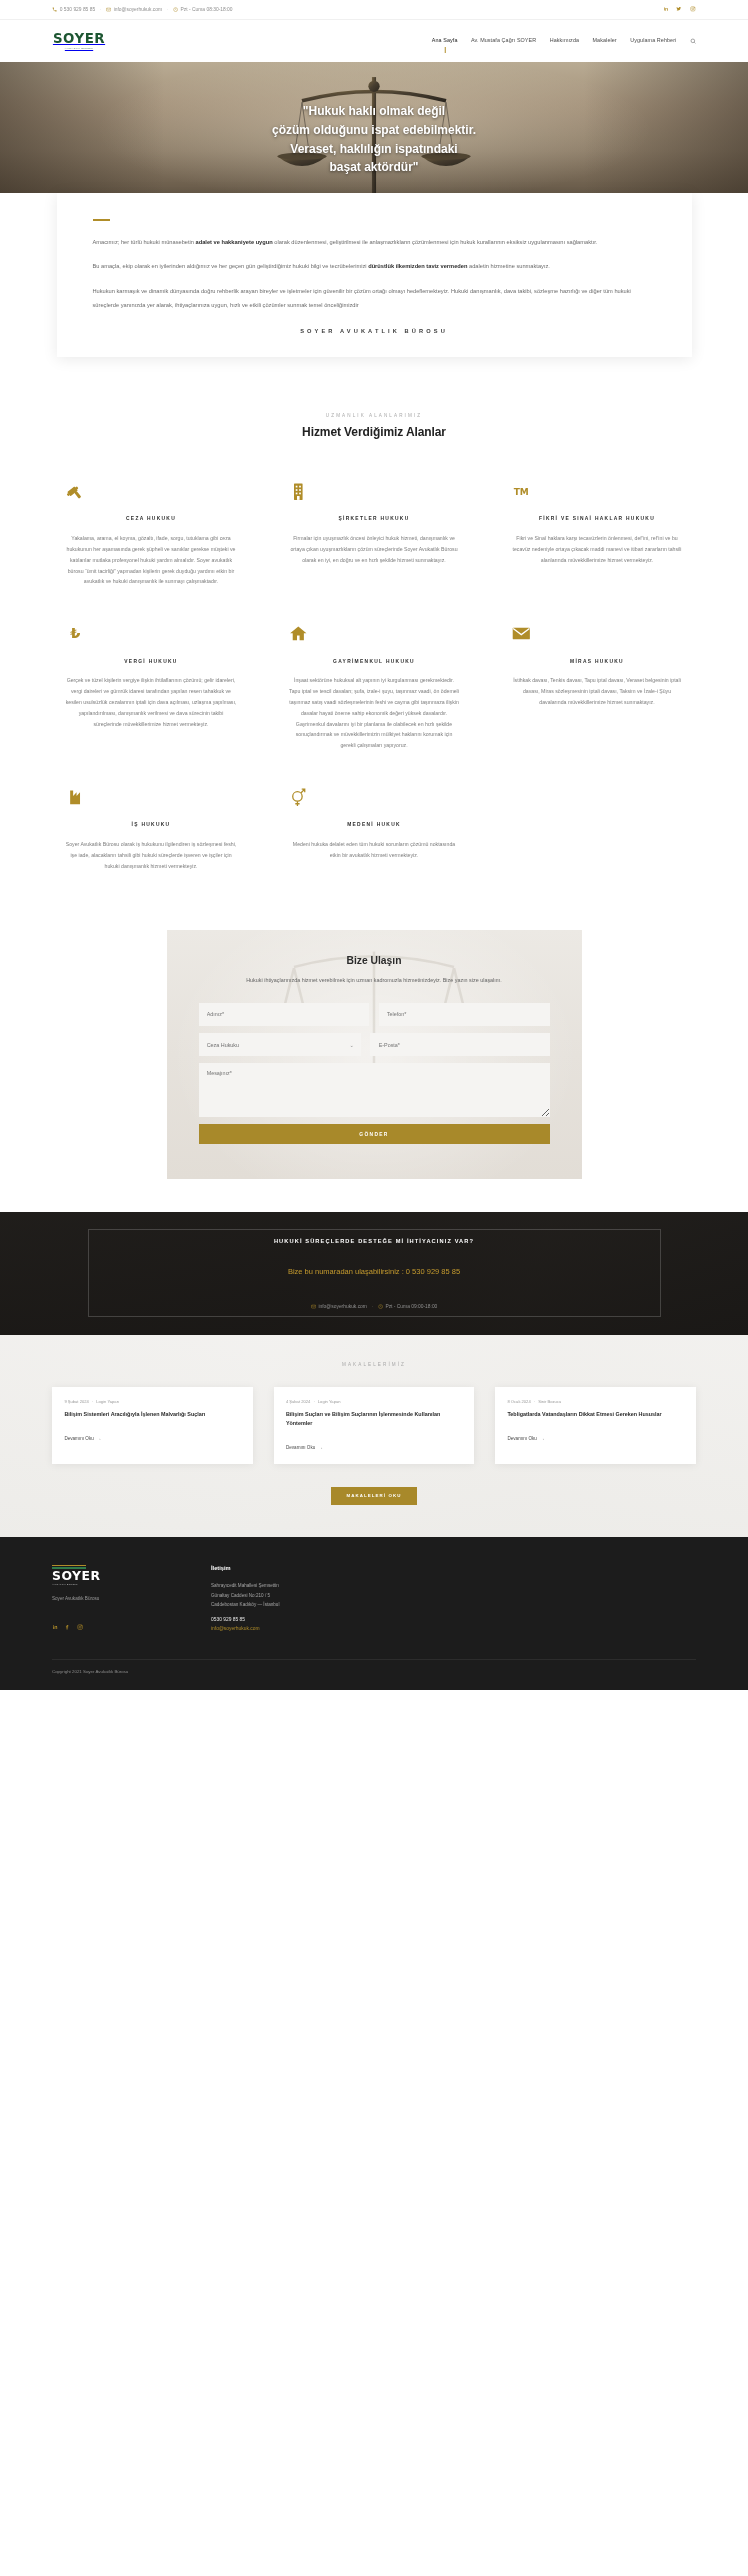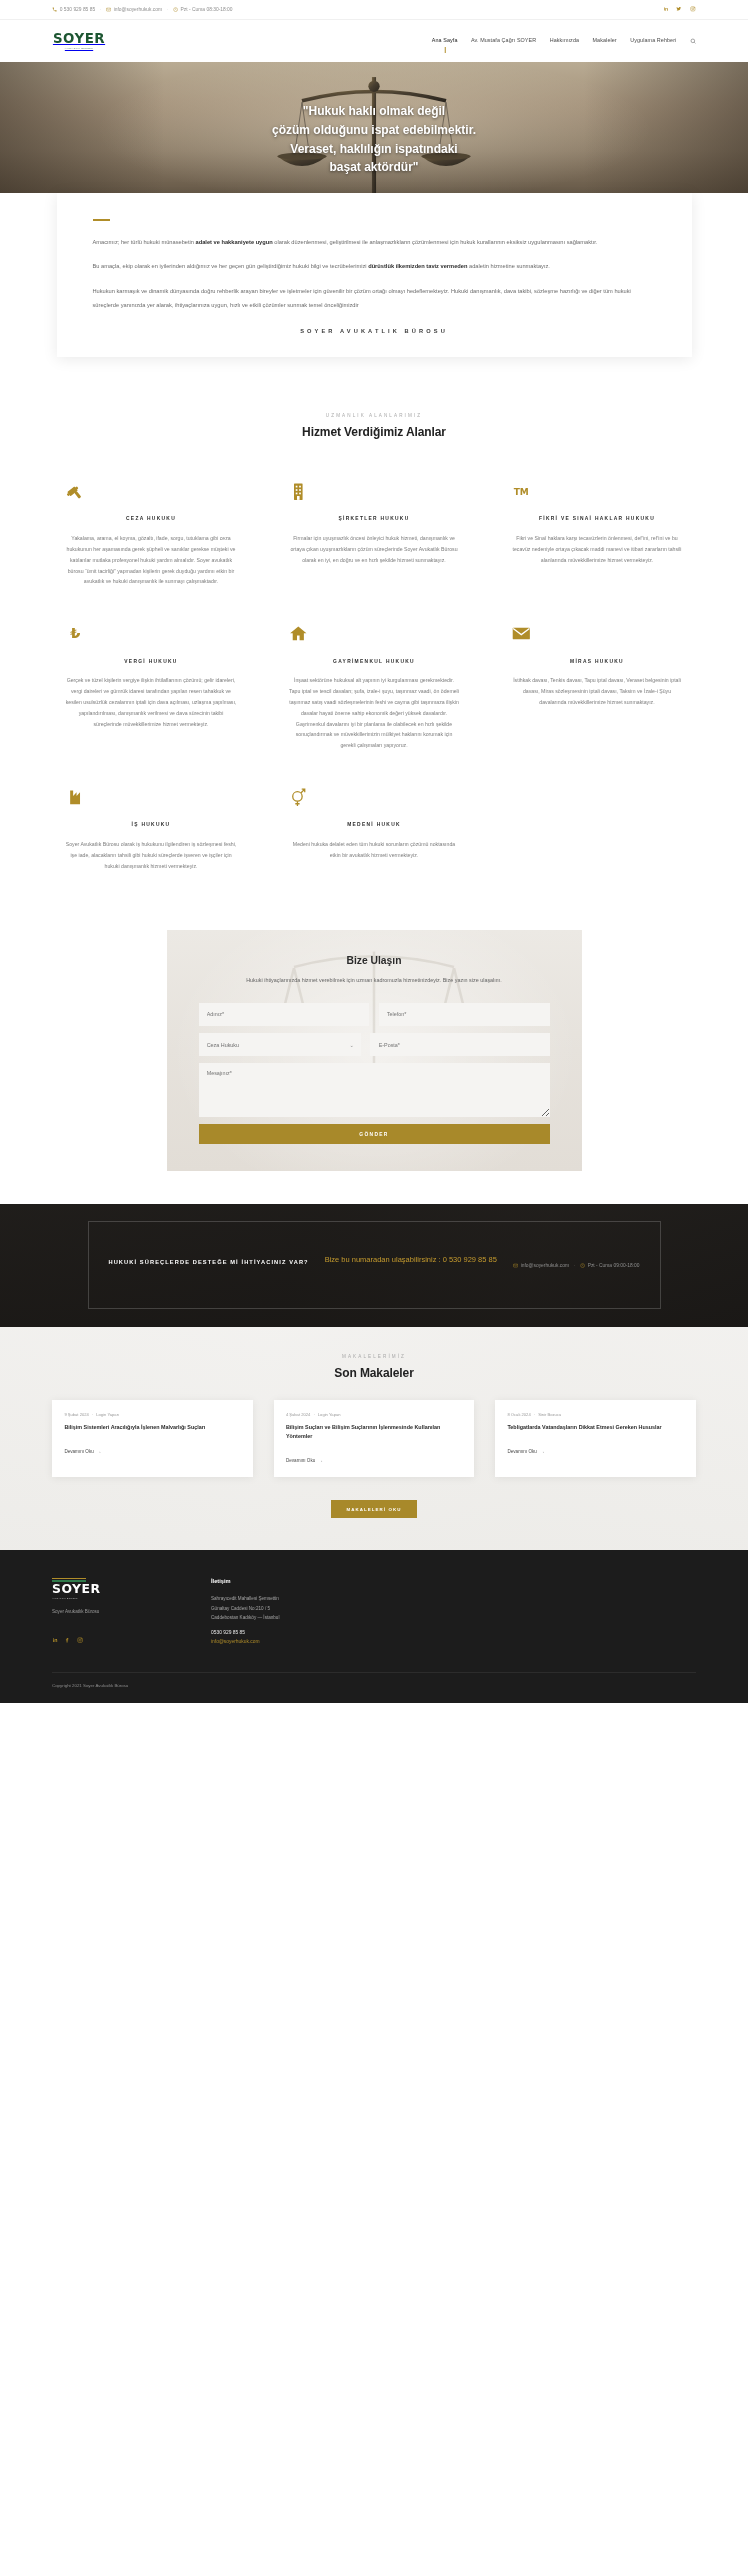--- a/index.html
+++ b/index.html
@@ -107,21 +107,21 @@
   .card-ico svg { width:20.6px; height:20.6px; display:block; }
   .card-title {
     font-size:4.9px; font-weight:700; letter-spacing:1.3px;
     color:#2c2c2c; margin-bottom:11.3px;
   }
   .card-body { font-size:5.2px; line-height:2.1; color:#7d7d7d; }
 
   
   .contact-outer { padding:7.2px 0 33px; background:#fff; }
   .contact-card {
-    width:415px; margin:0 auto; padding:25px 32px 27px;
+    width:415px; margin:0 auto; padding:25px 32px 35px;
     background:
       radial-gradient(ellipse 70% 90% at 50% 50%, rgba(255,255,255,.55), rgba(255,255,255,0) 70%),
       linear-gradient(180deg,#ece9e4 0%,#e6e2dc 50%,#e2ddd6 100%);
     position:relative; overflow:hidden;
   }
   .contact-bg { position:absolute; left:50%; top:5.2px; transform:translateX(-50%); width:222px; height:155px; opacity:.30; }
   .contact-inner { position:relative; z-index:2; }
   .contact-title { text-align:center; font-size:10.3px; font-weight:700; color:#2b2b2b; margin-bottom:8.2px; }
   .contact-sub { text-align:center; font-size:5.4px; line-height:2; color:#646464; margin-bottom:17.5px; }
   .form-row { display:flex; gap:9.3px; margin-bottom:7.2px; }
@@ -150,21 +150,21 @@
   
   .cta {
     height:123px; position:relative; overflow:hidden;
     background:
       linear-gradient(180deg, rgba(30,28,26,.93), rgba(26,24,22,.95)),
       linear-gradient(110deg,#3a332b 0%,#241f1a 40%,#4a4036 70%,#1d1a17 100%);
     display:flex; align-items:center; justify-content:center;
   }
   .cta-frame {
     border:0.5px solid rgba(255,255,255,.18);
-    width:573px; height:88px; display:flex; flex-direction:row;
+    width:573px; height:88px; display:flex; flex-direction:column;
     align-items:center; justify-content:center; gap:16px; position:relative;
   }
   .cta-h {
     font-size:5.7px; font-weight:700; letter-spacing:1.1px; color:#ffffff;
     margin-bottom:7.2px;
   }
   .cta-phone { font-size:7.5px; color:#c49a2e; margin-bottom:11.3px; }
   .cta-meta { display:flex; align-items:center; font-size:4.9px; color:#c9c4bd; }
   .cta-meta .tb-ico { color:#b08d29; }
   .cta-meta .tb-sep { color:#7a756e; }
@@ -500,21 +500,20 @@
           </span>
           <span>Pzt - Cuma 09:00-18:00</span>
         </span>
       </div>
     </div>
   </div>
 
   <div class="articles">
     <div class="a-head">
       <div class="sec-kicker">MAKALELERİMİZ</div>
-      <div class="sec-title">Son Makaleler</div>
     </div>
     <div class="a-grid">
 
       <div class="a-card">
         <div class="a-meta">
           <span>9 Şubat 2024</span>
           <span>·</span>
           <span>Login Yapan</span>
         </div>
         <div class="a-title">Bilişim Sistemleri Aracılığıyla İşlenen Malvarlığı Suçları</div>

